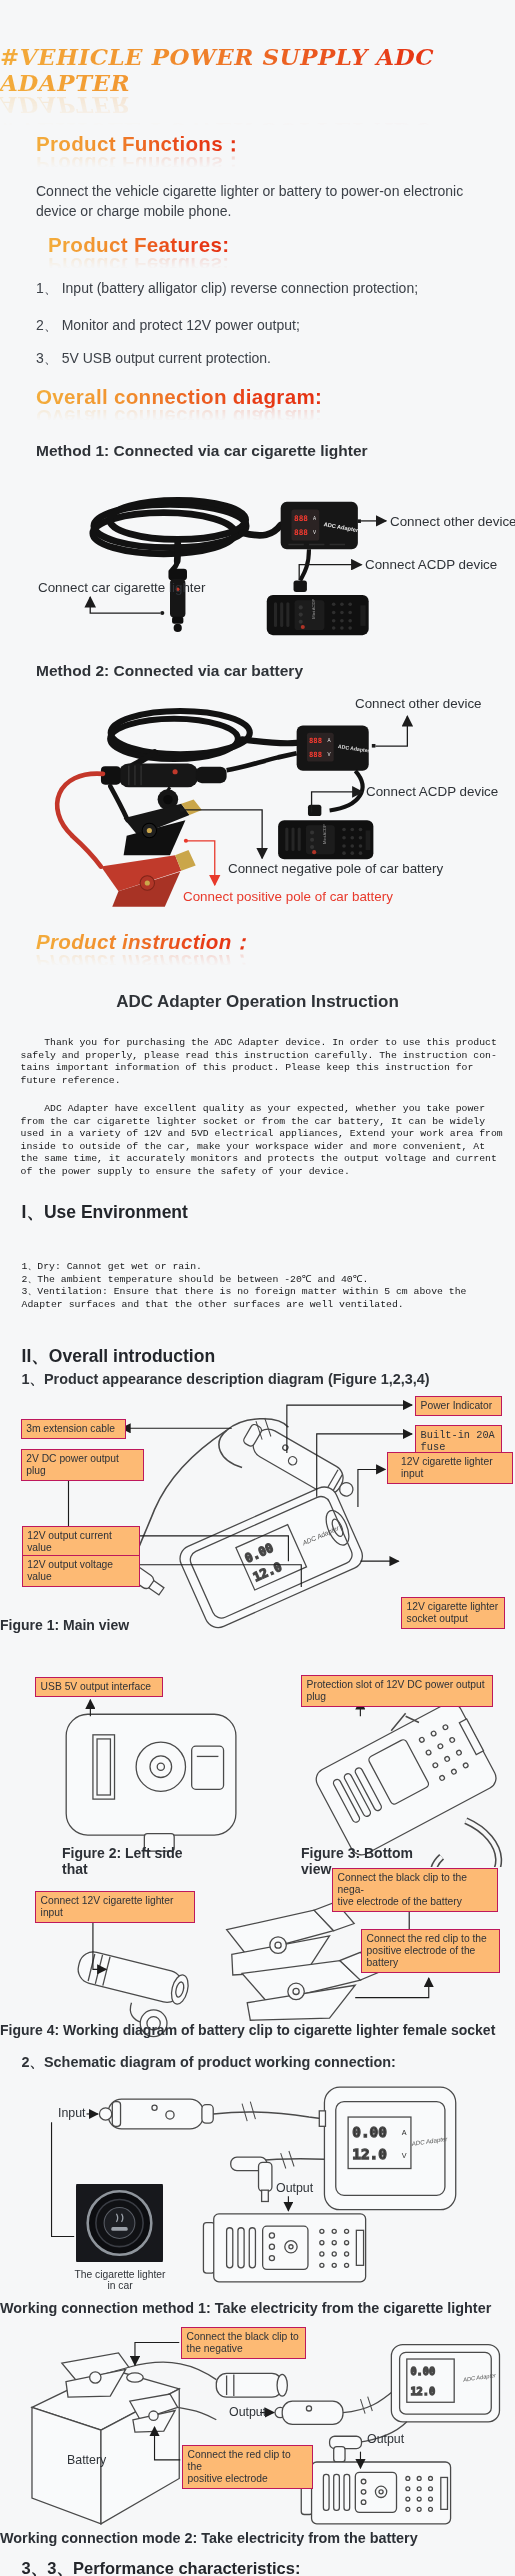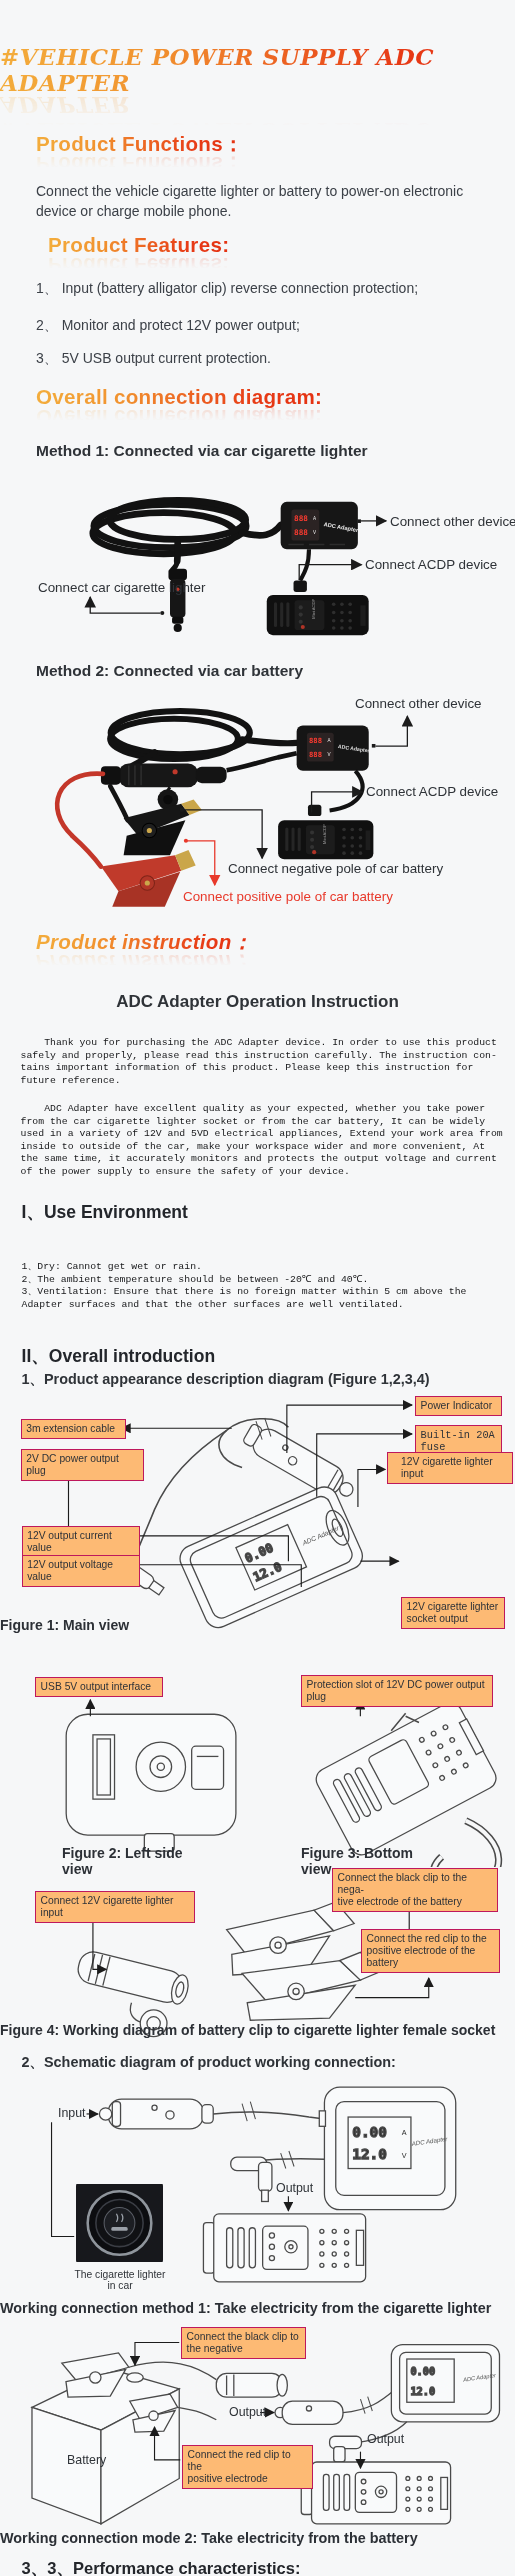--- a/index.html
+++ b/index.html
@@ -388,21 +388,21 @@
           </g>
         </g>
       </g>
       <g stroke="#1c1c1c" stroke-width="2.2" fill="none">
         <polyline points="175,92 175,60" marker-end="url(#f2a)"></polyline>
         <polyline points="700,92 700,61" marker-end="url(#f2a)"></polyline>
       </g>
     </svg>
     <div class="lbl" style="left:35px;top:8.2px;width:117px;">USB 5V output interface</div>
     <div class="lbl" style="left:301px;top:6.2px;width:181px;">Protection slot of 12V DC power output plug</div>
-    <div class="fig-cap abs" style="top:176px;left:62px;width:129px;">Figure 2: Left side view</div>
+    <div class="fig-cap abs" style="top:176px;left:62px;width:129px;">Figure 2: Left side that</div>
     <div class="fig-cap abs" style="top:176px;left:301px;width:129px;">Figure 3: Bottom view</div>
   </div>
 
   <div class="fig" style="top:1868px;height:180px;">
     <svg class="art" width="515" height="180" viewBox="0 0 1000 350">
       <defs>
         <marker id="f4a" viewBox="0 0 10 10" refX="9" refY="5" markerWidth="9" markerHeight="9" orient="auto-start-reverse">
           <path d="M0,0 L10,5 L0,10 z" fill="#1c1c1c"></path>
         </marker>
       </defs>

